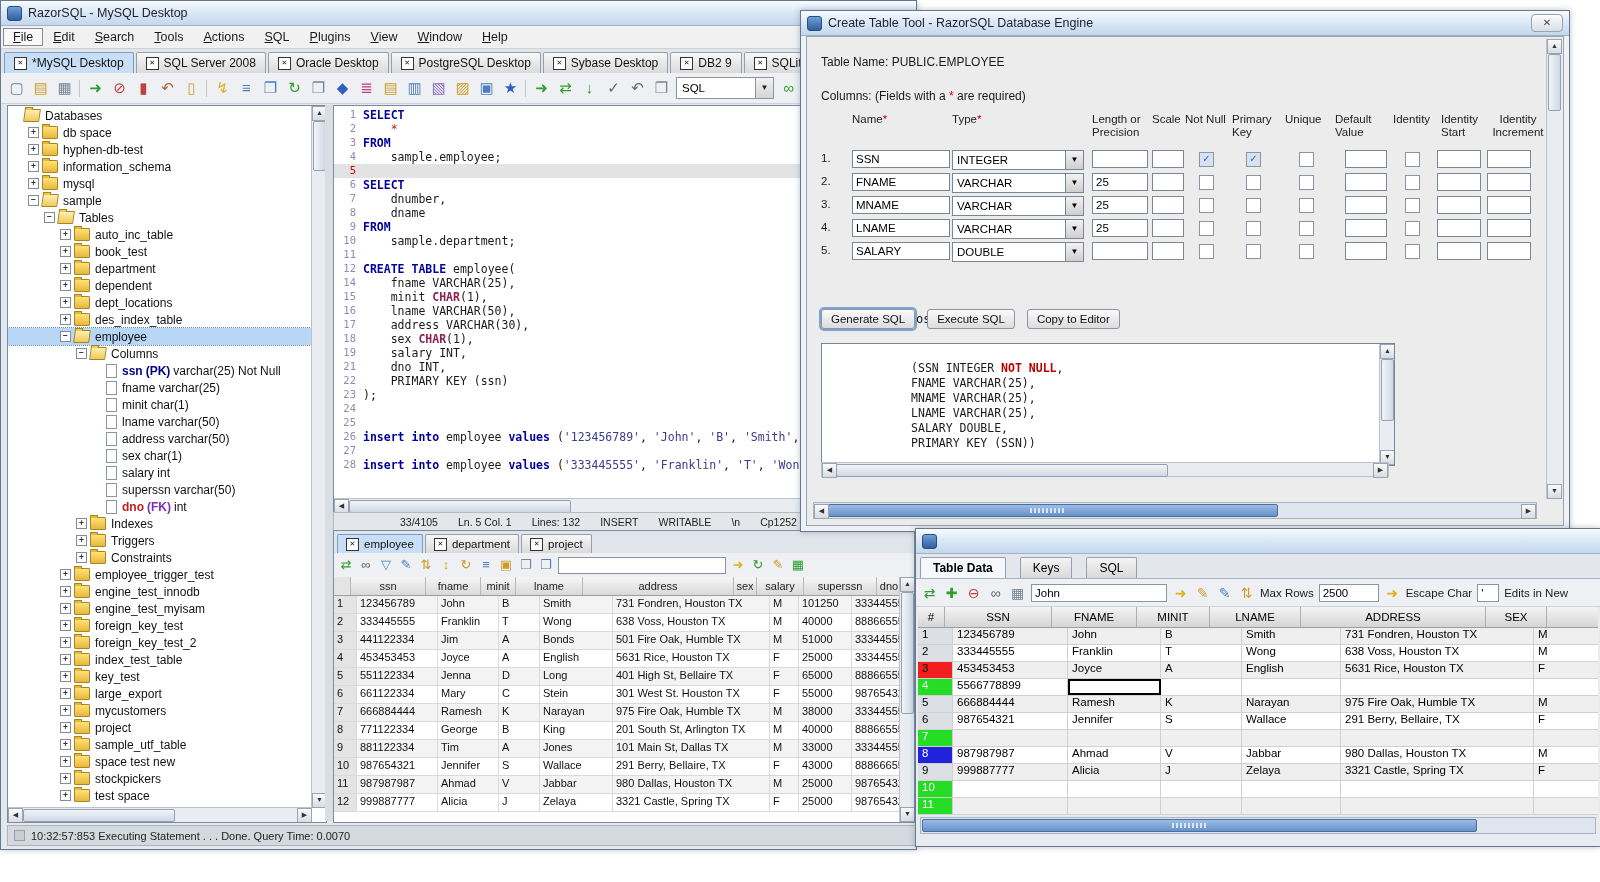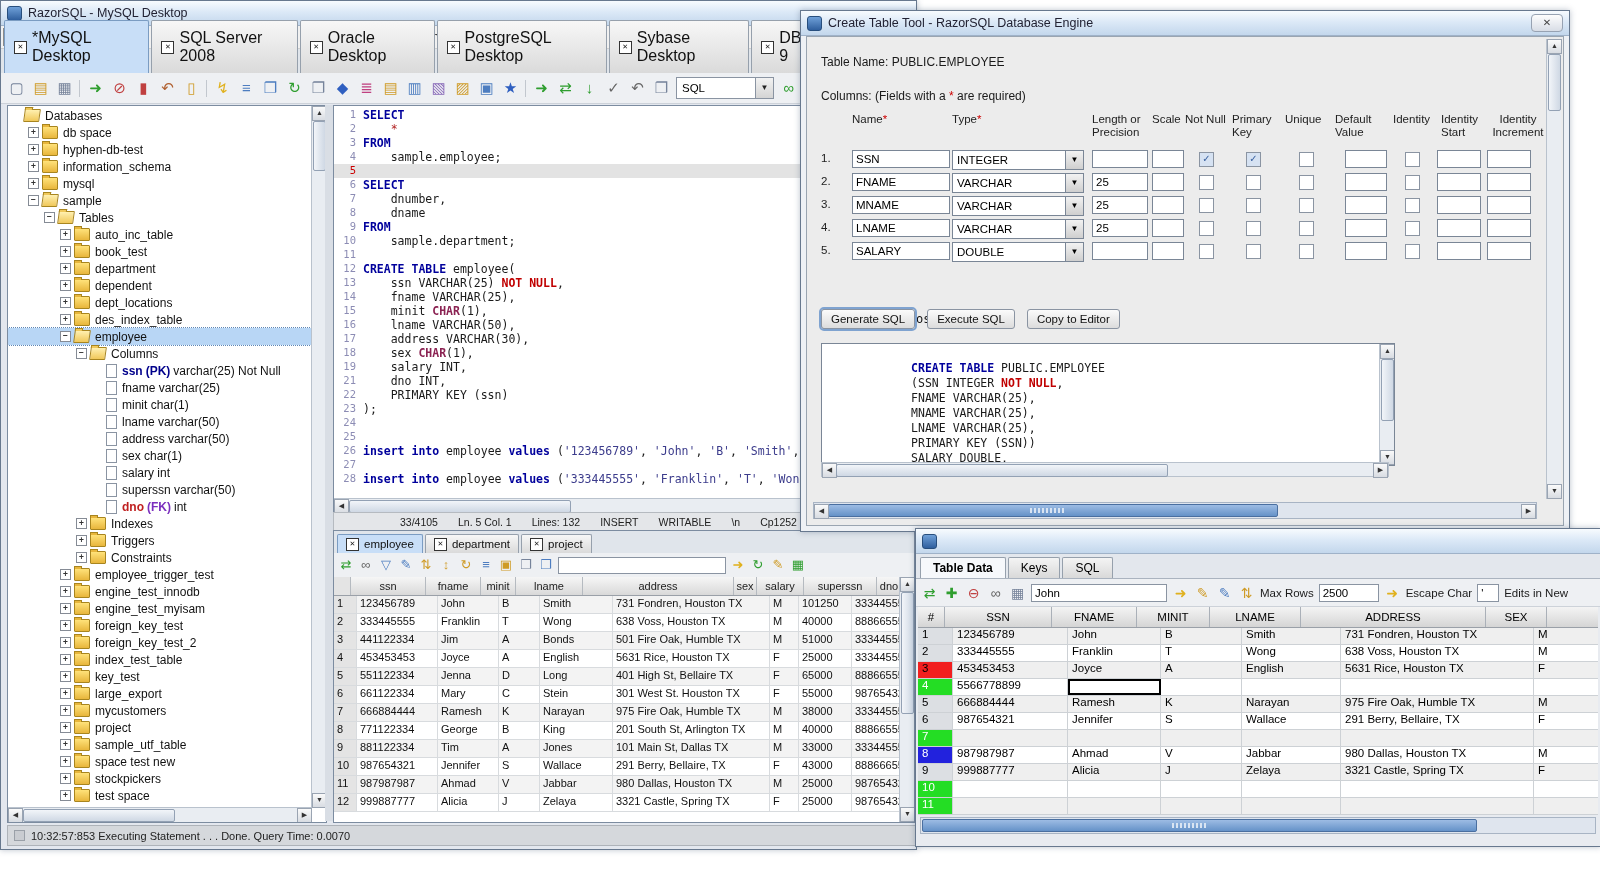--- a/index.html
+++ b/index.html
@@ -8,21 +8,21 @@
   .titlebar{height:24px;background:linear-gradient(#f7fbfe,#dce9f7 45%,#c3d7ec);border-bottom:1px solid #9fb2c8;display:flex;align-items:center;padding:0 6px;color:#223;font-size:12.5px;}
   .appicon{width:13px;height:13px;background:linear-gradient(#6fa0d8,#2f5f9e);border:1px solid #274e7d;border-radius:3px;margin-right:6px;flex:none;}
   .closebtn{margin-left:auto;width:30px;height:16px;border:1px solid #97a2b2;border-radius:4px;background:linear-gradient(#fdfdfd,#d8dde6);font-size:10px;line-height:15px;text-align:center;color:#444;}
   
   #win-main{left:0;top:0;width:915px;height:848px;}
   .menubar{height:22px;background:#f1f1f1;border-bottom:1px solid #d0d0d0;display:flex;align-items:center;font-size:12.5px;color:#1a1a1a;}
   .mi{display:inline-block;padding:2px 10px;}
   .mi::first-letter{text-decoration:underline;}
   .menubar .mi:first-child{border:1px solid #8b8b8b;background:#f8f8f8;padding:1px 9px;margin-left:2px;}
   .conntabs{height:24px;background:#e0e5eb;display:flex;align-items:flex-end;padding-left:3px;gap:2px;}
-  .ctab{display:flex;align-items:center;gap:5px;height:20px;padding:16px 9px;font-size:16px;color:#111;background:linear-gradient(#f7f7f7,#dadada);border:1px solid #96a0ac;border-bottom:none;border-radius:2px 2px 0 0;}
+  .ctab{display:flex;align-items:center;gap:5px;height:20px;padding:0 9px;font-size:12px;color:#111;background:linear-gradient(#f7f7f7,#dadada);border:1px solid #96a0ac;border-bottom:none;border-radius:2px 2px 0 0;}
   .ctab.active{background:#c8def7;border-color:#7b9cc2;}
   .tabx{width:11px;height:11px;border:1px solid #333;font-size:7px;line-height:10px;text-align:center;color:#222;background:#fff;flex:none;}
   .tabx::before{content:"✕";}
   .toolbar{height:30px;background:#eef0f3;border-bottom:1px solid #cdd2d9;display:flex;align-items:center;padding:0 6px;gap:5px;}
   .tbi{font-size:15px;line-height:18px;width:19px;text-align:center;flex:none;}
   .tbi.sep{width:1px;height:17px;border-left:1px solid #c2c7ce;}
   .c-steel{color:#76839a}.c-gold{color:#cf9b26}.c-green{color:#2f9e2f}.c-red{color:#c04040}.c-blue{color:#4d7dc0}
   .c-purple{color:#8868b8}.c-yellow{color:#e0b11e}.c-navy{color:#2f5fc0}.c-brown{color:#b06030}.c-magenta{color:#c04080}.c-gray{color:#666}
   .dropdown{width:96px;height:20px;background:#fff;border:1px solid #8a94a2;display:flex;align-items:center;font-size:11.5px;}
   .dropdown .dtext{flex:1;padding-left:5px;}
@@ -132,21 +132,21 @@
   #ct-btns{position:absolute;left:14px;top:272px;display:flex;gap:12px;}
   #ct-sql{position:absolute;left:14px;top:306px;width:566px;height:118px;background:#fff;border:1px solid #7a8696;overflow:hidden;padding:3px 0 0 6px;}
   .sql-line{height:15px;white-space:pre;font-family:"DejaVu Sans Mono",monospace;font-size:11.5px;}
   #ct-sql-h{position:absolute;left:14px;top:425px;width:566px;height:13px;background:#e9edf2;border:1px solid #b9c2cd;}
   .bluebar{position:absolute;height:15px;background:#dfe5ee;border:1px solid #a8b4c4;}
   .bluethumb{position:absolute;top:1px;bottom:1px;background:linear-gradient(#9dbce4,#6592c8);border:1px solid #4a6fa0;border-radius:2px;}
   .bluethumb::after{content:"";position:absolute;left:45%;top:3px;bottom:3px;width:36px;background:repeating-linear-gradient(90deg,#d9e4f2 0 2px,transparent 2px 4px);}
   #ct-bluebar{left:6px;right:26px;bottom:6px;}
   
   #win-edit{left:915px;top:528px;width:684px;height:317px;z-index:4;background:#e8ebf0;}
-  .etabs{height:24px;background:#e3e7ed;display:flex;align-items:flex-end;padding-left:4px;gap:2px;border-bottom:1px solid #aab3bf;}
+  .etabs{height:24px;background:#e3e7ed;display:flex;align-items:flex-end;padding-left:4px;gap:14px;border-bottom:1px solid #aab3bf;}
   .etab{height:20px;padding:0 12px;font-size:12px;line-height:20px;background:linear-gradient(#f4f4f4,#d9d9d9);border:1px solid #96a0ac;border-bottom:none;border-radius:2px 2px 0 0;}
   .etab.active{background:#f6f8fb;font-weight:bold;}
   .etoolbar{height:27px;background:#eef0f3;border-bottom:1px solid #cdd2d9;display:flex;align-items:center;gap:5px;padding:0 5px;font-size:11.5px;color:#1a1a1a;}
   .etoolbar .tbi{font-size:14px;width:17px;}
   .ein{height:16px;border:1px solid #8a94a2;font-size:11.5px;padding:0 3px;background:#fff;}
   #e-search{width:128px;}
   #e-maxrows{width:52px;}
   #e-escape{width:14px;}
   .egrid{position:absolute;left:2px;top:78px;right:2px;}
   .eg-head{display:flex;height:20px;background:linear-gradient(#f4f4f4,#d5d5d5);border-bottom:1px solid #9aa0a8;}
@@ -669,24 +669,20 @@
           <div class="ed-line">
             <span class="ed-n">11</span>
             <span class="ed-t"></span>
           </div>
 
           <div class="ed-line">
             <span class="ed-n">12</span>
             <span class="ed-t"><span class="kw">CREATE TABLE</span><span class="pl"> employee(</span></span>
           </div>
 
-          <div class="ed-line">
-            <span class="ed-n">13</span>
-            <span class="ed-t"><span class="pl">    ssn VARCHAR(25) </span><span class="red">NOT NULL</span><span class="pl">,</span></span>
-          </div>
 
           <div class="ed-line">
             <span class="ed-n">14</span>
             <span class="ed-t"><span class="pl">    fname VARCHAR(25),</span></span>
           </div>
 
           <div class="ed-line">
             <span class="ed-n">15</span>
             <span class="ed-t"><span class="pl">    minit </span><span class="kw2">CHAR</span><span class="pl">(1),</span></span>
           </div>
@@ -1107,46 +1103,43 @@
         <span class="btn">Add</span>
         <span class="mono">Check PostgreSQL:</span>
       </div>
       <div id="ct-btns">
         <span class="btn focus">Generate SQL</span>
         <span class="btn">Execute SQL</span>
         <span class="btn">Copy to Editor</span>
       </div>
       <div id="ct-sql">
 
-          <div class="sql-line">
-            <span class="kw">CREATE TABLE</span><span class="pl"> PUBLIC.EMPLOYEE</span>
-          </div>
 
           <div class="sql-line">
             <span class="pl">(SSN INTEGER </span><span class="red">NOT NULL</span><span class="pl">,</span>
           </div>
 
           <div class="sql-line">
             <span class="pl">FNAME VARCHAR(25),</span>
           </div>
 
           <div class="sql-line">
             <span class="pl">MNAME VARCHAR(25),</span>
           </div>
 
           <div class="sql-line">
             <span class="pl">LNAME VARCHAR(25),</span>
           </div>
 
           <div class="sql-line">
+            <span class="pl">SALARY DOUBLE,</span>
+          </div>
+
+          <div class="sql-line">
             <span class="pl">PRIMARY KEY (SSN))</span>
-          </div>
-
-          <div class="sql-line">
-            <span class="pl">SALARY DOUBLE,</span>
           </div>
 
         <div class="vsb">
           <span class="sbbtn" style="top:0;">▲</span>
           <span class="sbthumb" style="top:15px;height:60px;"></span>
           <span class="sbbtn" style="bottom:0;">▼</span>
         </div>
       </div>
       <div id="ct-sql-h">
         <span class="sbbtn" style="left:0;top:0;">◀</span>

